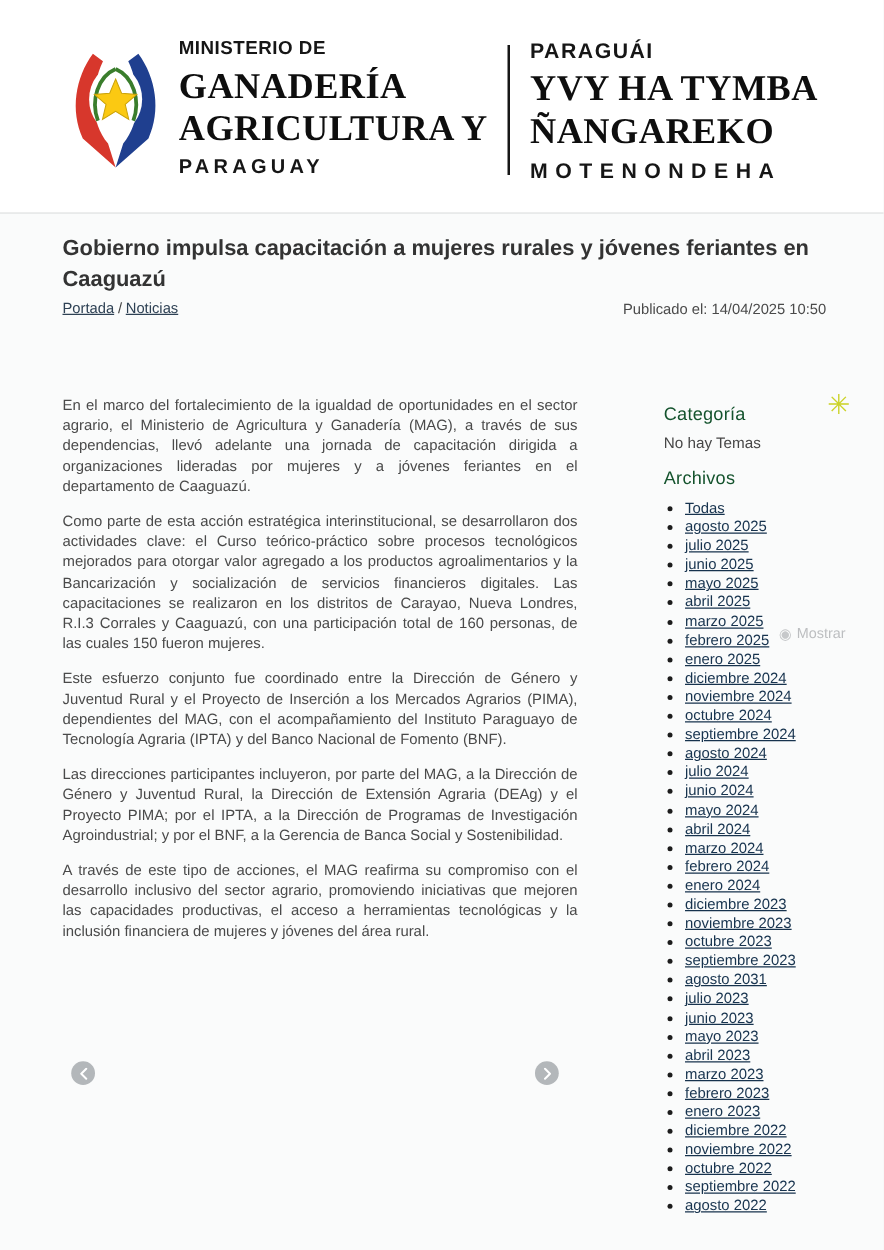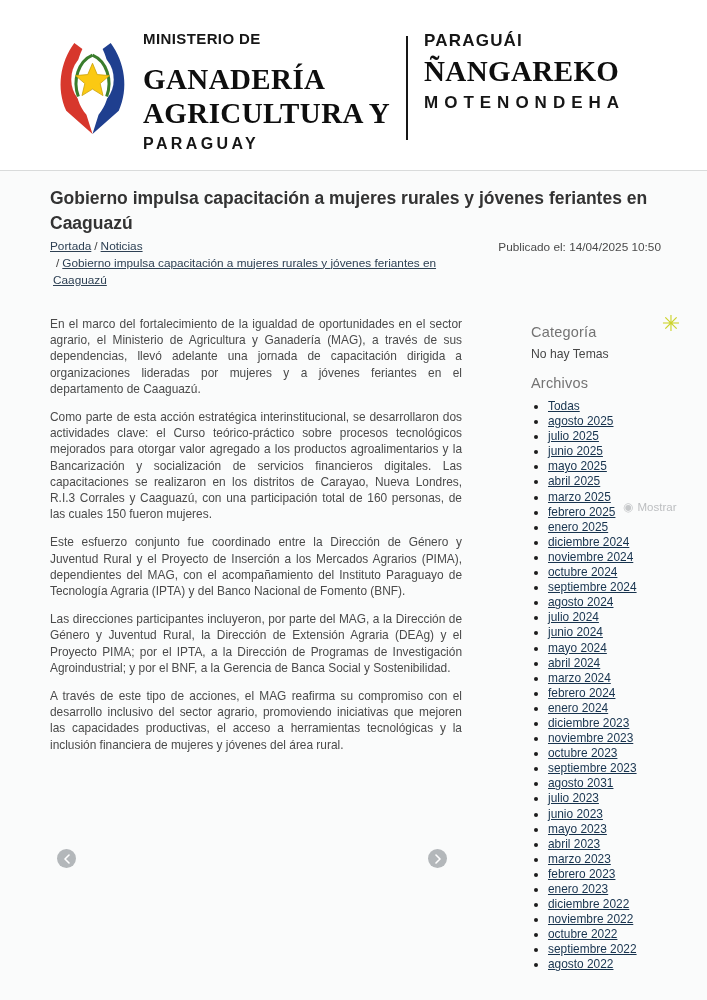--- a/index.html
+++ b/index.html
@@ -4,21 +4,21 @@
 <style>
   * { margin:0; padding:0; box-sizing:border-box; }
   html,body { background:#e9e9e9; }
   body { font-family:"Liberation Sans", sans-serif; }
   .page { position:relative; width:707px; height:1000px; margin:0 auto; background:#ffffff; overflow:hidden; }
 
   
   .site-header { position:absolute; left:0; top:0; width:707px; height:170px; background:#ffffff; }
   .logo { position:absolute; left:52px; top:40px; width:81px; height:96px; display:block; }
   .brand-es { position:absolute; left:143px; top:30px; color:#161616; }
-  .brand-top { font-size:15px; font-weight:700; letter-spacing:.4px; margin-bottom:15px; }
+  .brand-top { font-size:15px; font-weight:700; letter-spacing:.4px; margin-bottom:5px; }
   .brand-big { font-family:"Liberation Serif", serif; font-size:29px; font-weight:700; line-height:1.18; letter-spacing:.4px; color:#0e0e0e; }
   .brand-country { font-size:16px; font-weight:700; letter-spacing:3.4px; margin-top:5px; }
   .brand-divider { position:absolute; left:406px; top:36px; width:2px; height:104px; background:#161616; }
   .brand-gn { position:absolute; left:424px; top:31px; color:#161616; }
   .gn-top { font-size:17px; font-weight:800; letter-spacing:1.2px; margin-bottom:3px; }
   .gn-bottom { font-size:17px; font-weight:800; letter-spacing:6px; margin-top:5px; }
   .header-rule { position:absolute; left:0; top:170px; width:707px; height:1px; background:#d9dbdb; }
 
   
   .main-area { position:absolute; left:0; top:171px; width:707px; height:829px; background:#fafbfb; }
@@ -30,21 +30,21 @@
   .bc-link { color:#2e4154; text-decoration:underline; cursor:pointer; }
   .bc-sep { color:#3f3f3f; padding:0 3px; }
 
   .published { position:absolute; right:46px; top:240px; font-size:11.8px; color:#4a4a4a; }
 
   .article-body { position:absolute; left:50px; top:316px; width:412px; }
   .para { font-size:11.9px; line-height:16.2px; color:#4a4a4a; text-align:justify; margin-bottom:12px; }
 
   
   .sidebar { position:absolute; left:531px; top:324px; width:138px; }
-  .side-heading { font-size:14.5px; font-weight:500; color:#737373; letter-spacing:.2px; }
+  .side-heading { font-size:14.5px; font-weight:500; color:#14532d; letter-spacing:.2px; }
   .side-empty { font-size:12.2px; color:#474747; margin-top:7px; margin-bottom:14px; }
   .arch-heading { margin-bottom:9px; }
   .arch-list { list-style:disc; padding-left:17px; color:#1c1c1c; }
   .arch-item { font-size:11.9px; line-height:13px; margin-bottom:2.1px; }
   .arch-link { color:#17334e; text-decoration:underline; cursor:pointer; }
 
   
   .show-tooltip { position:absolute; left:620px; top:500px; display:flex; align-items:center; gap:4px;
                   font-size:11.5px; color:#bcbec0; background:#fafbfb; padding:1px 3px; cursor:pointer; }
   .show-tooltip .glyph { font-size:12px; line-height:1; color:#c6c8ca; }
@@ -76,36 +76,34 @@
       <div class="brand-top">MINISTERIO DE</div>
       <div class="brand-big">GANADERÍA</div>
       <div class="brand-big">AGRICULTURA Y</div>
       <div class="brand-country">PARAGUAY</div>
     </div>
 
     <div class="brand-divider"></div>
 
     <div class="brand-gn">
       <div class="gn-top">PARAGUÁI</div>
+      <div class="brand-big">YVY HA TYMBA</div>
       <div class="brand-big">ÑANGAREKO</div>
       <div class="gn-bottom">MOTENONDEHA</div>
     </div>
   </header>
   <div class="header-rule"></div>
 
   <div class="main-area"></div>
 
   <h1 class="article-title">Gobierno impulsa capacitación a mujeres rurales y jóvenes feriantes en Caaguazú</h1>
 
   <nav class="breadcrumb">
     <div class="bc-row1">
       <a href="#" class="bc-link">Portada</a><span class="bc-sep">/</span><a href="#" class="bc-link">Noticias</a>
-    </div>
-    <div class="bc-row2">
-      <span class="bc-sep">/</span><a href="#" class="bc-link">Gobierno impulsa capacitación a mujeres rurales y jóvenes feriantes en Caaguazú</a>
     </div>
   </nav>
 
   <div class="published">Publicado el: 14/04/2025 10:50</div>
 
   <article class="article-body">
 
       <p class="para">En el marco del fortalecimiento de la igualdad de oportunidades en el sector agrario, el Ministerio de Agricultura y Ganadería (MAG), a través de sus dependencias, llevó adelante una jornada de capacitación dirigida a organizaciones lideradas por mujeres y a jóvenes feriantes en el departamento de Caaguazú.</p>
 
       <p class="para">Como parte de esta acción estratégica interinstitucional, se desarrollaron dos actividades clave: el Curso teórico-práctico sobre procesos tecnológicos mejorados para otorgar valor agregado a los productos agroalimentarios y la Bancarización y socialización de servicios financieros digitales. Las capacitaciones se realizaron en los distritos de Carayao, Nueva Londres, R.I.3 Corrales y Caaguazú, con una participación total de 160 personas, de las cuales 150 fueron mujeres.</p>

